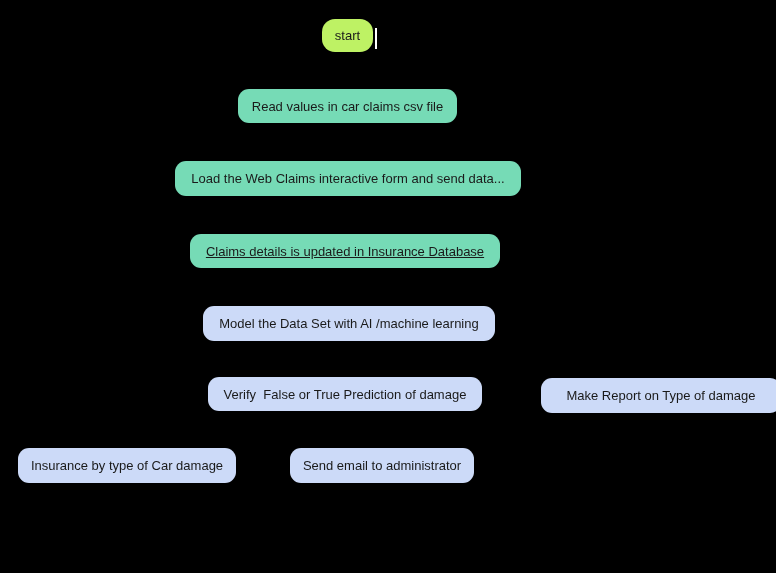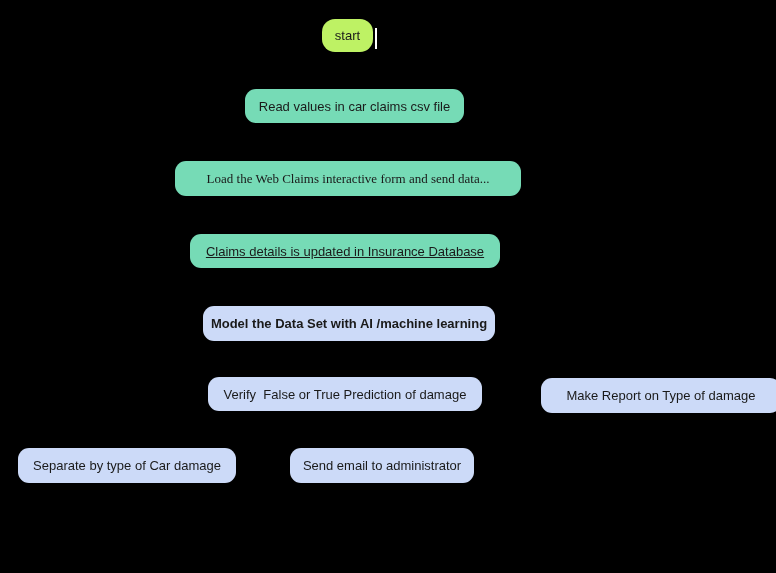--- a/index.html
+++ b/index.html
@@ -34,24 +34,24 @@
   .green {
     background: #76dbb6;
     border-radius: 11px;
   }
   .blue {
     background: #ccdaf8;
     border-radius: 11px;
   }
   
   #n-start    { left: 322px; top: 19px;  width: 51px;  height: 33px; }
-  #n-read     { left: 245px; top: 89px;  width: 219px; height: 34px; }
-  #n-load     { left: 175px; top: 161px; width: 346px; height: 35px; font-family: Liberation Serif, serif; }
+  #n-read     { left: 238px; top: 89px;  width: 219px; height: 34px; }
+  #n-load     { left: 175px; top: 161px; width: 346px; height: 35px; }
   #n-claims   { left: 190px; top: 234px; width: 310px; height: 34px; text-decoration: underline; }
-  #n-model    { left: 203px; top: 306px; width: 292px; height: 35px; font-weight: bold; }
+  #n-model    { left: 203px; top: 306px; width: 292px; height: 35px; }
   #n-verify   { left: 208px; top: 377px; width: 274px; height: 34px; }
   #n-report   { left: 541px; top: 378px; width: 240px; height: 35px; }
   #n-separate { left: 18px;  top: 448px; width: 218px; height: 35px; }
   #n-send     { left: 290px; top: 448px; width: 184px; height: 35px; text-align: right; }
   #n-end      { left: 354px; top: 519px; width: 55px;  height: 33px; }
   .caret {
     position: absolute;
     left: 375px;
     top: 28px;
     width: 2px;
@@ -73,18 +73,18 @@
   <div class="node green" id="n-load">Load the Web Claims interactive form and send data...</div>
 
   <div class="node green" id="n-claims">Claims details is updated in Insurance Database</div>
 
   <div class="node blue" id="n-model">Model the Data Set with AI /machine learning</div>
 
   <div class="node blue" id="n-verify">Verify  False or True Prediction of damage</div>
 
   <div class="node blue" id="n-report">Make Report on Type of damage</div>
 
-  <div class="node blue" id="n-separate">Separate by type of Car damage</div>
+  <div class="node blue" id="n-separate">Insurance by type of Car damage</div>
 
   <div class="node blue" id="n-send">Send email to administrator</div>
 
 
 </div>
 
 </body></html>

